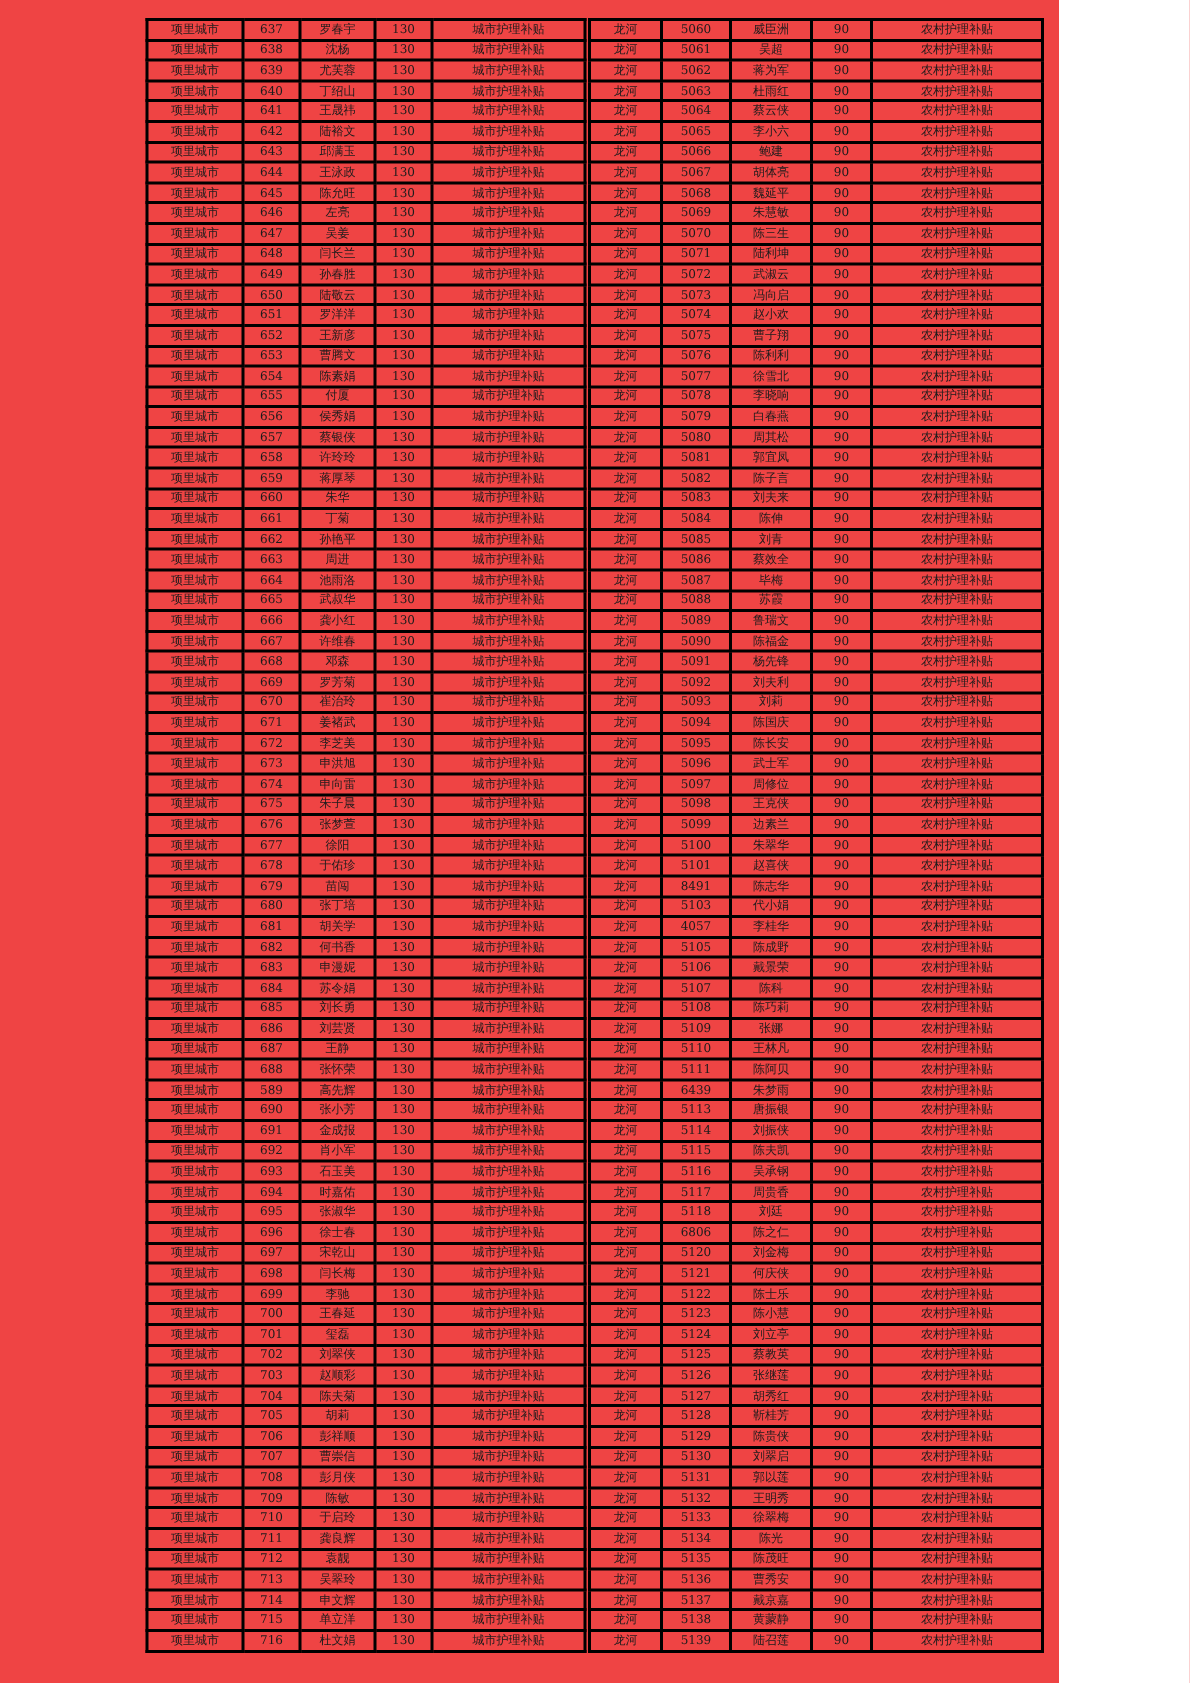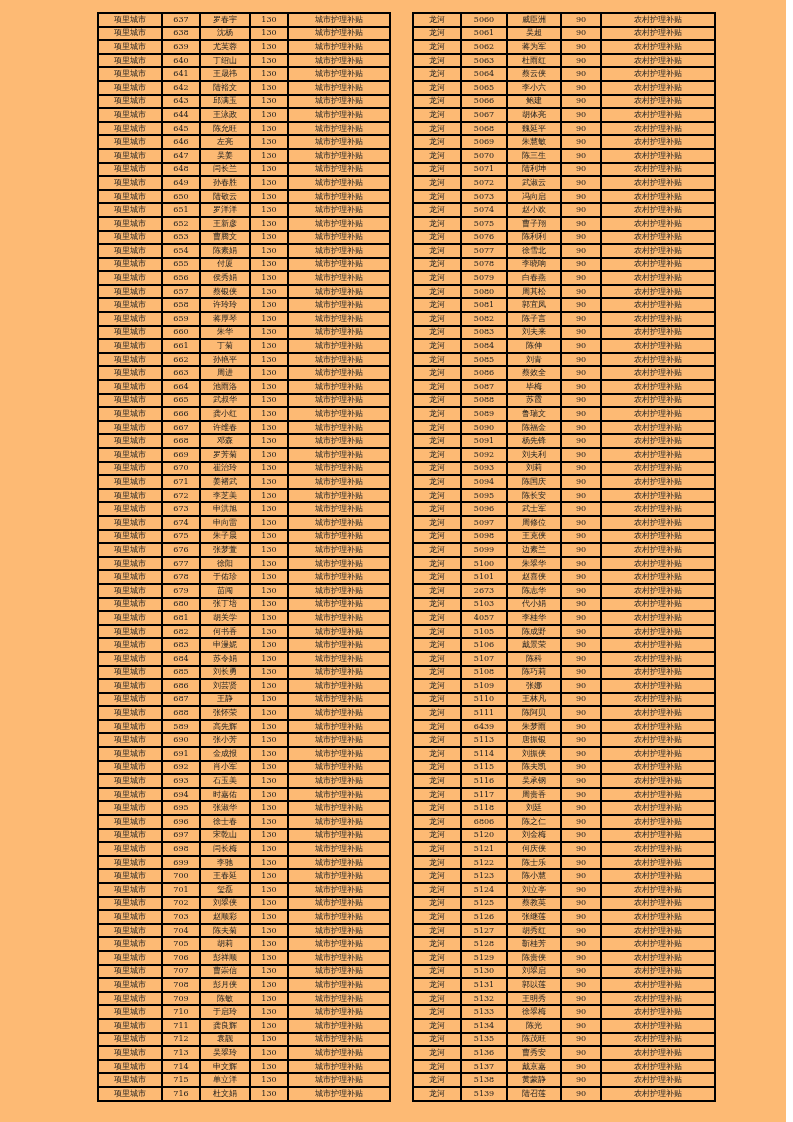--- a/index.html
+++ b/index.html
@@ -2,46 +2,47 @@
 <html><head>
 <meta charset="utf-8">
 <style>
   html, body {
     margin: 0;
     padding: 0;
     background: #ffffff;
   }
   .page {
     position: relative;
-    width: 786px;
+    width: 685px;
     height: 1122px;
-    background: #fdba74;
+    background: #ef4444;
     overflow: hidden;
     font-family: "DejaVu Serif", "Liberation Serif", serif;
+    padding-left: 21px;
   }
   table.roster {
     position: absolute;
     top: 12px;
     border-collapse: collapse;
     table-layout: fixed;
     color: #1c1c1c;
   }
   table.roster td {
     border: 2px solid #000000;
     height: 11.6px;
     padding: 0 1px;
     font-size: 8px;
     line-height: 1;
     text-align: center;
     vertical-align: middle;
     white-space: nowrap;
     overflow: hidden;
   }
   table.left  { left: 97px;  width: 292px; }
-  table.right { left: 412px; width: 302px; }
+  table.right { left: 392px; width: 302px; }
 
   table.left  col.c-area   { width: 64px; }
   table.left  col.c-id     { width: 38px; }
   table.left  col.c-name   { width: 50px; }
   table.left  col.c-amount { width: 38px; }
   table.left  col.c-type   { width: 102px; }
 
   table.right col.c-area   { width: 48px; }
   table.right col.c-id     { width: 46px; }
   table.right col.c-name   { width: 54px; }
@@ -923,21 +924,21 @@
         </tr>
         <tr>
           <td>龙河</td>
           <td>5101</td>
           <td>赵喜侠</td>
           <td>90</td>
           <td>农村护理补贴</td>
         </tr>
         <tr>
           <td>龙河</td>
-          <td>2673</td>
+          <td>8491</td>
           <td>陈志华</td>
           <td>90</td>
           <td>农村护理补贴</td>
         </tr>
         <tr>
           <td>龙河</td>
           <td>5103</td>
           <td>代小娟</td>
           <td>90</td>
           <td>农村护理补贴</td>

